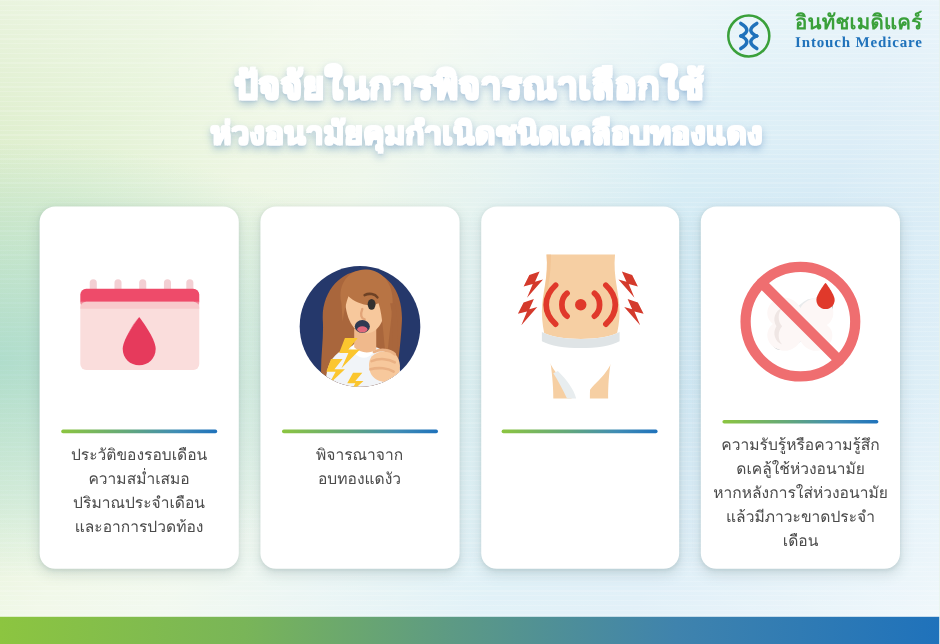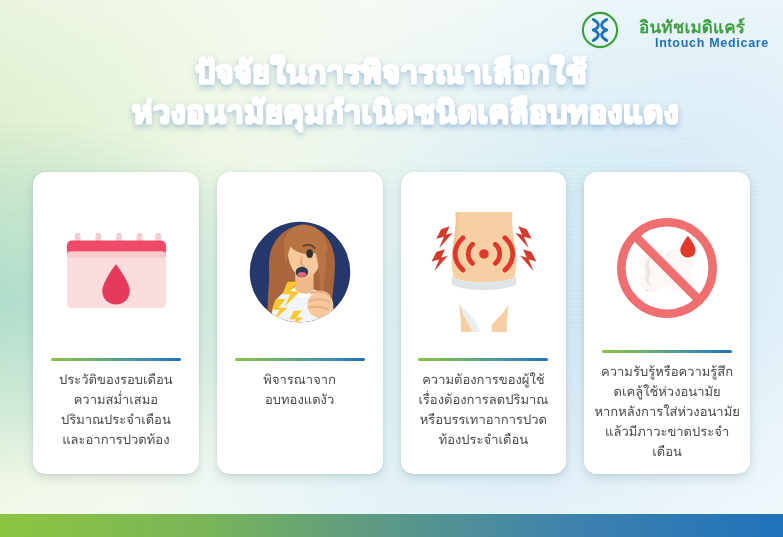--- a/index.html
+++ b/index.html
@@ -72,45 +72,44 @@
     width: 783px; height: 23px;
     background: linear-gradient(90deg, #8cc540 0%, #79b558 26%, #5d9a84 48%, #3f83ad 72%, #1f72bb 100%);
     z-index: 5;
   }
 
   
   .logo {
     position: absolute;
     right: 14px; top: 11px;
     display: flex;
-    align-items: flex-end;
+    align-items: flex-start;
     gap: 20px;
     z-index: 6;
   }
   .logo-mark { width: 38px; height: 38px; flex: 0 0 38px; }
   .logo-text { line-height: 1; }
   .logo-th {
     font-family: "DejaVu Sans", "Liberation Sans", sans-serif;
     font-size: 17px;
     font-weight: bold;
     color: #3aa03a;
     letter-spacing: .2px;
     white-space: nowrap;
     display: block;
   }
   .logo-en {
-    font-family: Liberation Sans, sans-serif;
+    font-family: Liberation Serif, serif;
     font-size: 12.5px;
     font-weight: bold;
     color: #1f72bb;
     letter-spacing: .7px;
     white-space: nowrap;
     display: block;
     margin-top: 1px;
-    margin-left: 16px;
   }
 
   
   .headline {
     position: absolute;
     left: 0; top: 52px;
     width: 782px;
     text-align: center;
     z-index: 6;
     font-family: "DejaVu Sans", "Liberation Sans", sans-serif;
@@ -124,21 +123,21 @@
     letter-spacing: .3px;
     text-shadow:
       0 0 3px #ffffff,
       1px 1px 0 #ffffff,
       -1px 1px 0 #ffffff,
       1px -1px 0 #ffffff,
       -1px -1px 0 #ffffff,
       0 3px 7px rgba(32,96,170,0.55),
       0 1px 2px rgba(32,96,170,0.45);
   }
-  .headline .line2 { font-size: 31px; margin-left: 29px; }
+  .headline .line2 { font-size: 26px; margin-left: 29px; }
 
   
   .cards {
     position: absolute;
     left: 33px; top: 172px;
     width: 717px;
     display: flex;
     gap: 18px;
     z-index: 6;
   }
@@ -294,24 +293,20 @@
           <path d="M86 29 C97 39, 97 53, 86 63" stroke="#e0392b" stroke-width="5" fill="none" stroke-linecap="round"></path>
 
           <path d="M19 20 L28 17 L24 26 L31 24 L17 40 L22 28 L14 30 Z" fill="#d43a2c"></path>
           <path d="M14 44 L23 41 L19 50 L26 48 L12 64 L17 52 L9 54 Z" fill="#d43a2c"></path>
 
           <path d="M109 20 L100 17 L104 26 L97 24 L111 40 L106 28 L114 30 Z" fill="#d43a2c"></path>
           <path d="M114 44 L105 41 L109 50 L102 48 L116 64 L111 52 L119 54 Z" fill="#d43a2c"></path>
         </svg>
       </div>
       <div class="divider"></div>
-      <div class="card-text">ความต้องการของผู้ใช้
-เรื่องต้องการลดปริมาณ
-หรือบรรเทาอาการปวด
-ท้องประจำเดือน</div>
     </div>
 
     <div class="card">
       <div class="card-icon">
         <svg viewBox="0 0 124 124" width="118" height="118">
 
           <g transform="rotate(-38 62 62)">
             <rect x="36" y="50" width="52" height="26" rx="13" fill="#e9ebec"></rect>
             <rect x="30" y="54" width="14" height="18" rx="7" fill="#b9c0c4"></rect>
             <rect x="80" y="54" width="14" height="18" rx="7" fill="#b9c0c4"></rect>

